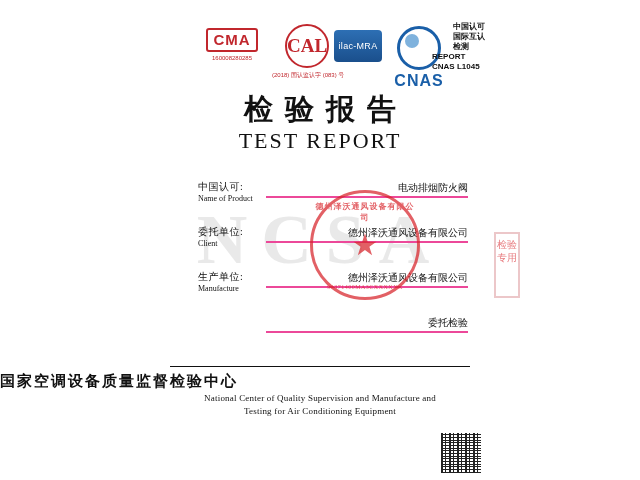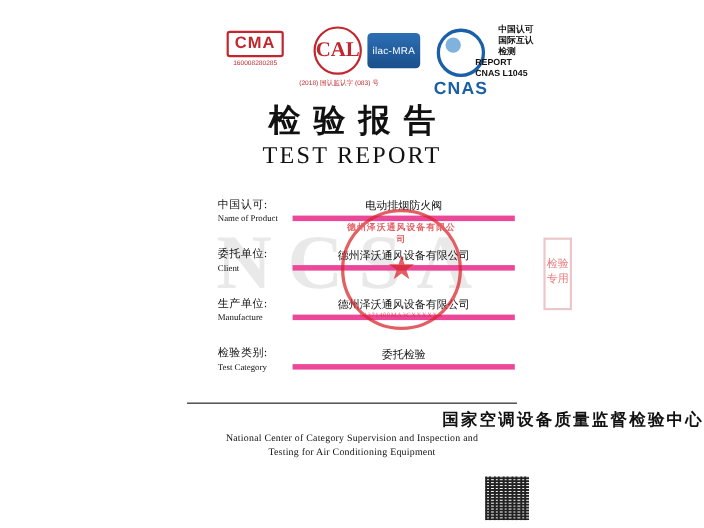--- a/index.html
+++ b/index.html
@@ -235,44 +235,44 @@
     font-size: 8px;
     line-height: 11px;
     color: #111;
     white-space: nowrap;
   }
   .field-value {
     position: absolute;
     left: 68px;
     top: 0;
     width: 202px;
-    border-bottom: 5px solid #ec4899;
+    border-bottom: 2px solid #ec4899;
     height: 16px;
-    text-align: center;
+    text-align: right;
     font-size: 10px;
     line-height: 15px;
     color: #111;
     white-space: nowrap;
     overflow: hidden;
   }
 
   
   .footer-line {
     position: absolute;
     left: 170px;
     top: 366px;
     width: 300px;
     border-top: 1px solid #111;
   }
   .org-cn {
     position: absolute;
     top: 372px;
     left: 0;
     width: 640px;
-    text-align: right;
+    text-align: left;
     font-size: 15px;
     font-weight: bold;
     letter-spacing: 2px;
     color: #111;
   }
   .org-en1 {
     position: absolute;
     top: 393px;
     left: 0;
     width: 640px;
@@ -346,30 +346,30 @@
     letter-spacing: 14px;
     color: #cfcfcf;
     opacity: 0.45;
     pointer-events: none;
     font-family: "Liberation Serif", serif;
   }
 
   .side-seal {
     position: absolute;
     left: 494px;
-    top: 216px;
+    top: 232px;
     width: 26px;
     height: 66px;
     border: 2px solid #e0a2a6;
     opacity: 0.6;
     color: #d8232a;
     font-size: 10px;
     line-height: 13px;
     text-align: center;
-    padding-top: 16px;
+    padding-top: 4px;
     box-sizing: border-box;
     pointer-events: none;
   }
 
   
   .qr {
     position: absolute;
     left: 440px;
     top: 432px;
     width: 40px;
@@ -444,36 +444,32 @@
 
     <div class="field-row">
       <div class="field-label">
         <div class="lab-cn">生产单位:</div>
         <div class="lab-en">Manufacture</div>
       </div>
       <div class="field-value">德州泽沃通风设备有限公司</div>
     </div>
 
     <div class="field-row">
-      <div class="field-label">
-        <div class="lab-cn">检验类别:</div>
-        <div class="lab-en">Test Category</div>
-      </div>
       <div class="field-value">委托检验</div>
     </div>
   </div>
 
   <div class="stamp-round">
     <div class="stamp-text-top">德州泽沃通风设备有限公司</div>
     <div class="stamp-star">★</div>
     <div class="stamp-text-bottom">91371400MA3CXXXXXX</div>
   </div>
 
   <div class="side-seal">检验专用</div>
 
   <div class="footer-line"></div>
   <div class="org-cn">国家空调设备质量监督检验中心</div>
-  <div class="org-en1">National Center of Category Supervision and Inspection and</div>
+  <div class="org-en1">National Center of Quality Supervision and Manufacture and</div>
   <div class="org-en2">Testing for Air Conditioning Equipment</div>
 
   <div class="qr"></div>
 
 </div>
 
 </body></html>

